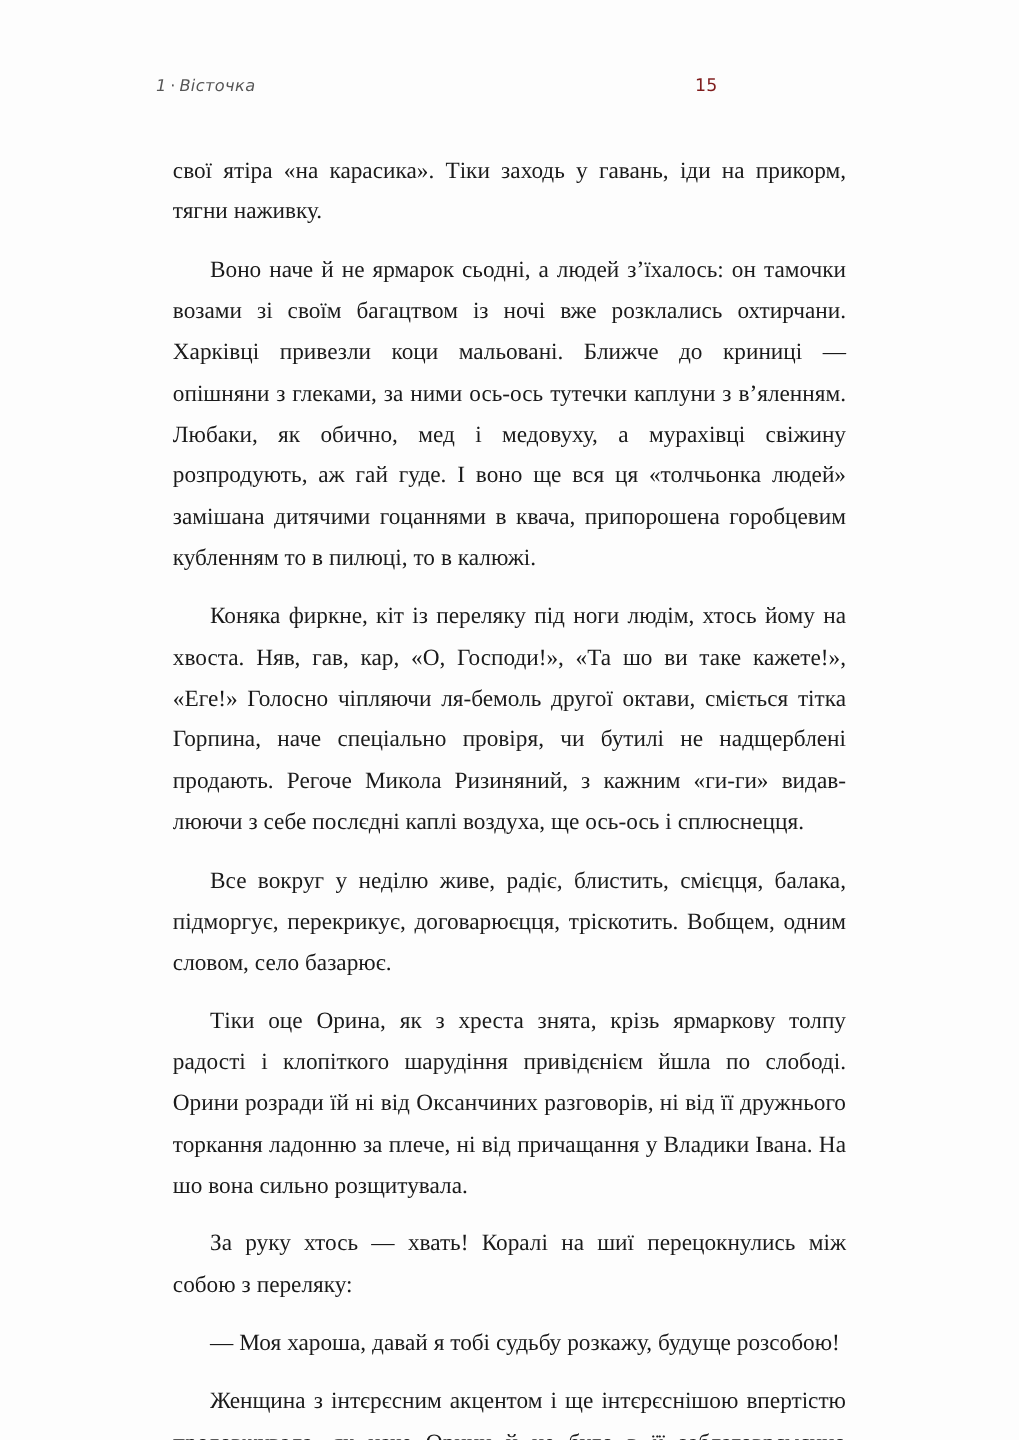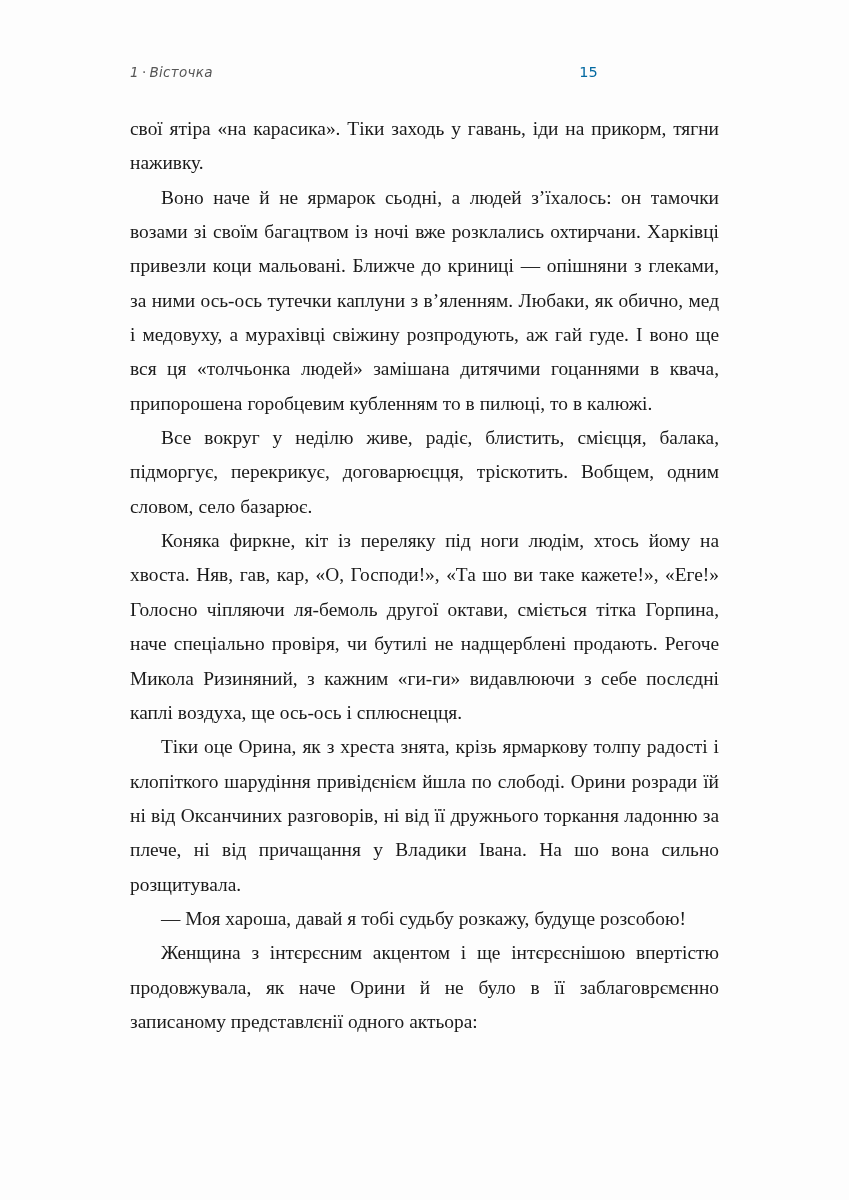--- a/index.html
+++ b/index.html
@@ -44,35 +44,35 @@
   .running-head .folio-left .chap-num {
     font-style: italic;
   }
   .running-head .folio-left .sep {
     font-style: normal;
     padding: 0 3px;
   }
   .running-head .folio-right {
     font-style: normal;
     font-size: 14.5px;
-    color: #0369a1;
+    color: #7f1d1d;
     letter-spacing: 0.2px;
     text-align: right;
   }
 
   
   .textblock {
     position: absolute;
     left: 130px;
     top: 112px;
     width: 589px;
   }
 
   p.para {
-    margin: 0;
+    margin: 14px;
     padding: 0;
     font-size: 19.4px;
     line-height: 34.35px;
     text-align: justify;
     text-justify: inter-word;
     text-indent: 31px;
     hyphens: manual;
     word-spacing: 0.1px;
   }
   p.para.no-indent {
@@ -86,20 +86,21 @@
 <div class="page">
 
   <div class="running-head">
     <div class="folio-left"><span class="chap-num">1</span><span class="sep">·</span><span>Вісточка</span></div>
     <div class="folio-right">15</div>
   </div>
 
   <div class="textblock">
     <p class="para no-indent">свої ятіра «на карасика». Тіки заходь у гавань, іди на прикорм, тягни наживку.</p>
     <p class="para">Воно наче й не ярмарок сьодні, а людей з’їхалось: он тамоч­ки возами зі своїм багацтвом із ночі вже розклались охтир­чани. Харківці привезли коци мальовані. Ближче до крини­ці — опішняни з глеками, за ними ось-ось тутечки каплуни з в’яленням. Любаки, як обично, мед і медовуху, а мурахівці свіжину розпродують, аж гай гуде. І воно ще вся ця «толчьон­ка людей» замішана дитячими гоцаннями в квача, припоро­шена горобцевим кубленням то в пилюці, то в калюжі.</p>
+    <p class="para">Коняка фиркне, кіт із переляку під ноги людім, хтось йому на хвоста. Няв, гав, кар, «О, Господи!», «Та шо ви таке кажете!», «Еге!» Голосно чіпляючи ля-бемоль другої октави, сміється тіт­ка Горпина, наче спеціально провіря, чи бутилі не надщерблені продають. Регоче Микола Ризиняний, з кажним «ги-ги» видав­люючи з себе послєдні каплі воздуха, ще ось-ось і сплюснецця.</p>
     <p class="para">Все вокруг у неділю живе, радіє, блистить, смієцця, бала­ка, підморгує, перекрикує, договарюєцця, тріскотить. Вобщем, одним словом, село базарює.</p>
-    <p class="para">Коняка фиркне, кіт із переляку під ноги людім, хтось йому на хвоста. Няв, гав, кар, «О, Господи!», «Та шо ви таке кажете!», «Еге!» Голосно чіпляючи ля-бемоль другої октави, сміється тіт­ка Горпина, наче спеціально провіря, чи бутилі не надщерблені продають. Регоче Микола Ризиняний, з кажним «ги-ги» видав­люючи з себе послєдні каплі воздуха, ще ось-ось і сплюснецця.</p>
     <p class="para">Тіки оце Орина, як з хреста знята, крізь ярмаркову толпу радості і клопіткого шарудіння привідєнієм йшла по слободі. Орини розради їй ні від Оксанчиних разговорів, ні від її друж­нього торкання ладонню за плече, ні від причащання у Влади­ки Івана. На шо вона сильно розщитувала.</p>
+    <p class="para">За руку хтось — хвать! Коралі на шиї перецокнулись між собою з переляку:</p>
     <p class="para">— Моя хароша, давай я тобі судьбу розкажу, будуще роз­собою!</p>
     <p class="para">Женщина з інтєрєсним акцентом і ще інтєрєснішою впер­тістю продовжувала, як наче Орини й не було в її заблаговрє­мєнно записаному представлєнії одного актьора:</p>
   </div>
 
 </div>
 
 </body></html>

